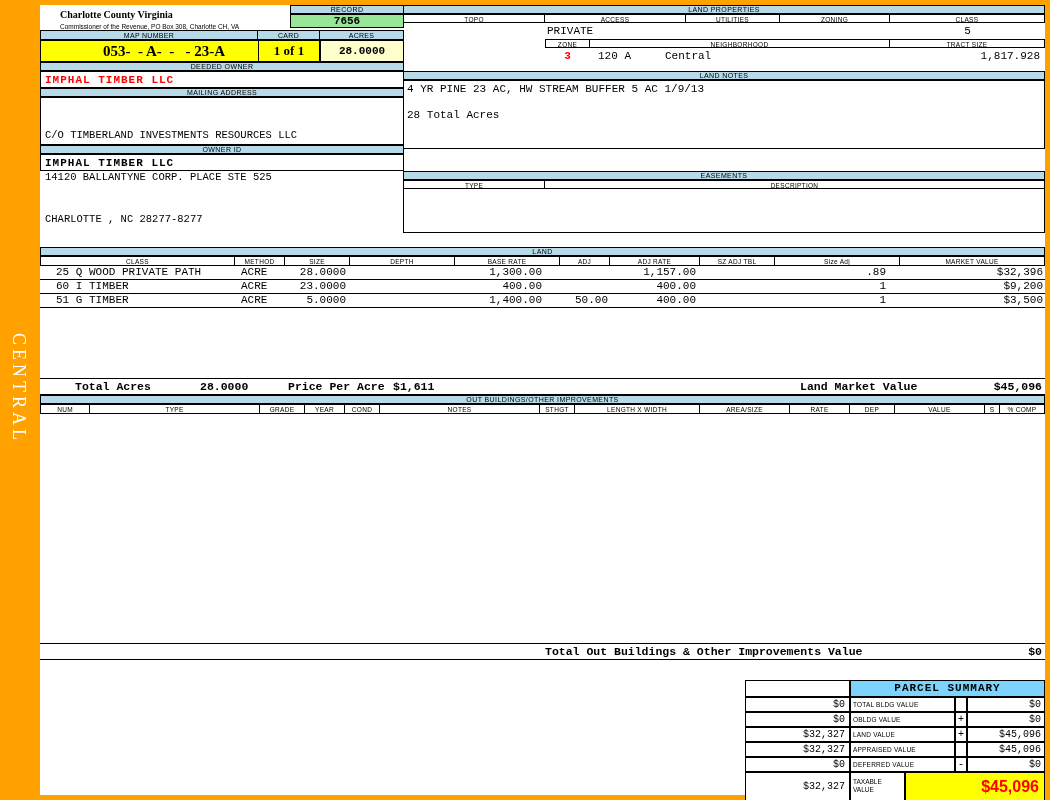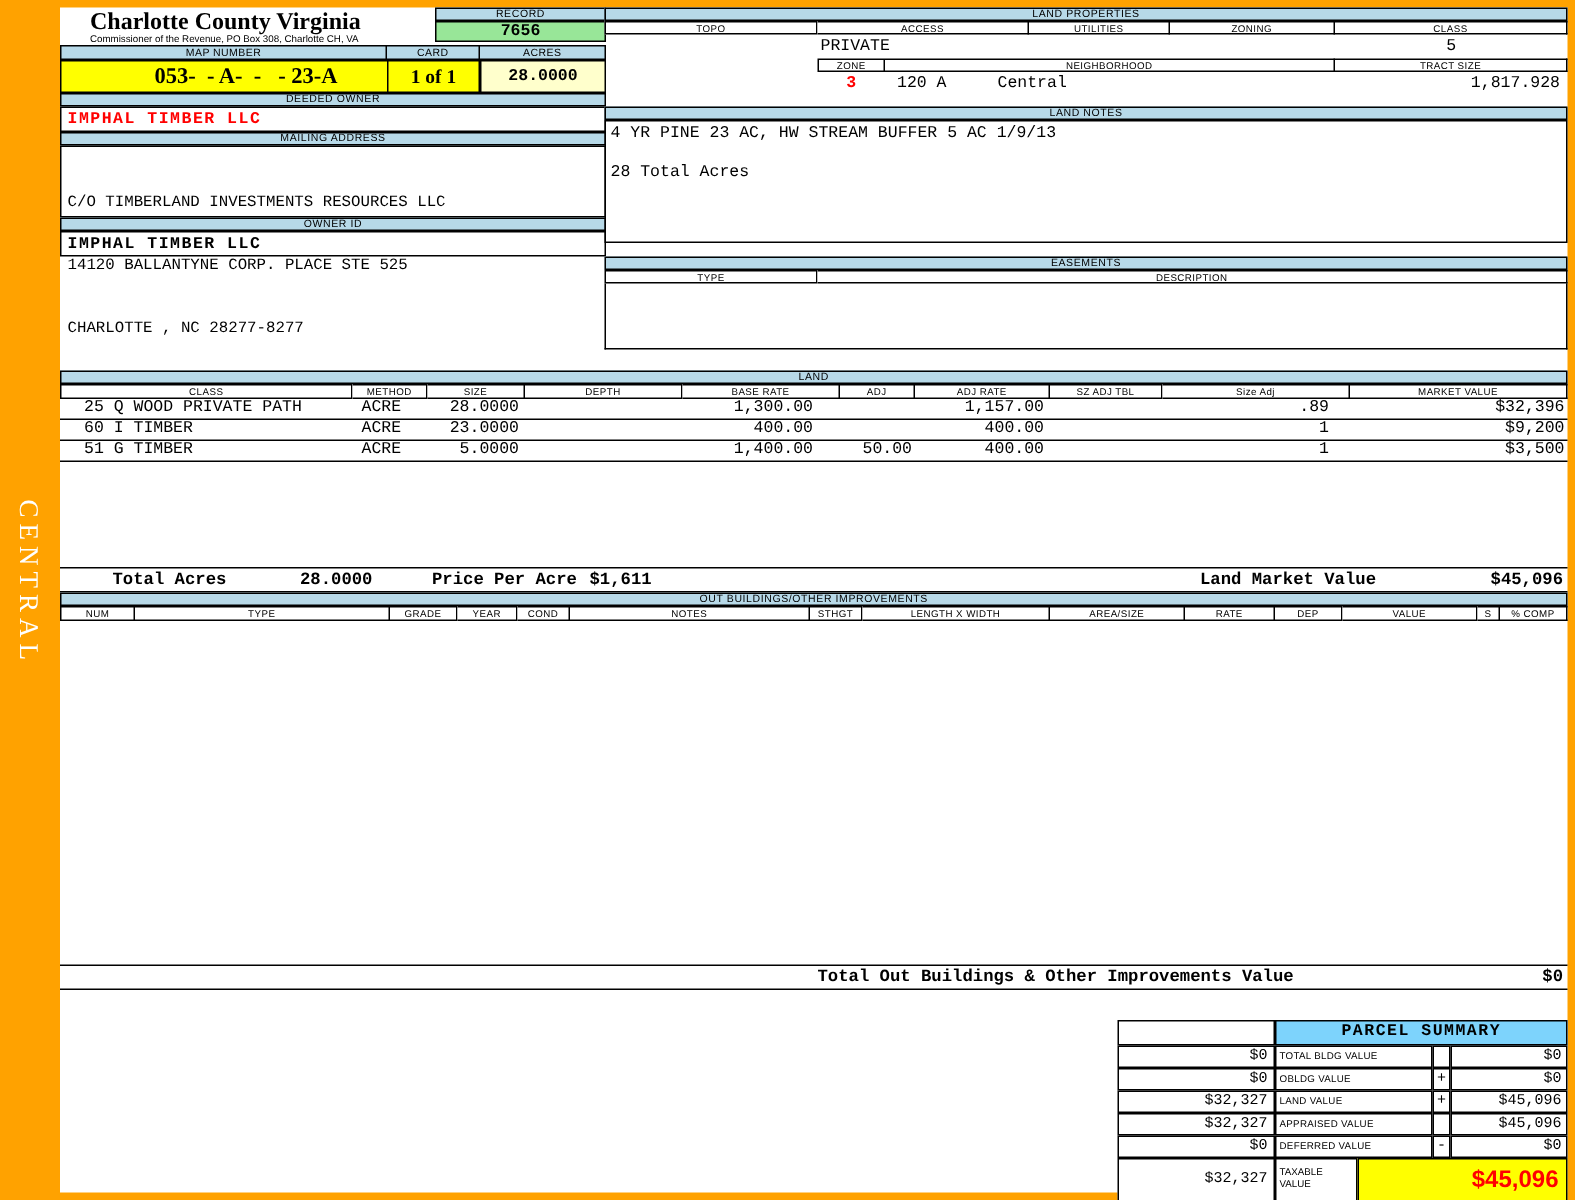--- a/index.html
+++ b/index.html
@@ -15,21 +15,21 @@
 
   .bluehdr { background:#B7D9E8; border:1px solid #000; font-size:7px; line-height:8px;
     text-align:center; letter-spacing:0.4px; overflow:hidden; }
 
   .grid { display:grid; }
   .grid > div { border:1px solid #000; border-left:none; overflow:hidden; }
   .grid > div:first-child { border-left:1px solid #000; }
   .bluecells > div { background:#B7D9E8; font-size:7px; line-height:9px; text-align:center; letter-spacing:0.3px; }
   .colhdr > div { background:#fff; font-size:6.5px; line-height:9px; text-align:center; letter-spacing:0.3px; }
 
-  .county-title { font-family:"Liberation Serif","DejaVu Serif",serif; font-weight:bold; font-size:16px; line-height:17px; padding-left:18px; white-space:nowrap; }
+  .county-title { font-family:"Liberation Serif","DejaVu Serif",serif; font-weight:bold; font-size:10px; line-height:17px; padding-left:18px; white-space:nowrap; }
   .county-sub { font-size:6.5px; line-height:8px; padding-left:18px; white-space:nowrap; }
 
   .record-val { background:#98E698; border:1px solid #000; font-weight:bold; font-size:11px; line-height:12px; text-align:center; }
 
   .val-yellow { background:#FFFF00; border:1px solid #000; font-family:"Liberation Serif","DejaVu Serif",serif; font-weight:bold; font-size:15px; line-height:20px; text-align:center; white-space:pre; }
   .val-cream { background:#FFFFCC; border:1px solid #000; font-weight:bold; font-size:11px; line-height:20px; text-align:center; }
 
   .owner-red { border:1px solid #000; color:#F00; font-weight:bold; font-size:11px; line-height:16px; padding-left:4px; letter-spacing:1px; }
   .owner-black { border:1px solid #000; font-weight:bold; font-size:11px; line-height:16px; padding-left:4px; letter-spacing:1px; }
   .addr-box { border:1px solid #000; font-size:10.5px; line-height:14px; padding:2px 0 0 4px; white-space:pre; }
@@ -130,21 +130,21 @@
       <div>ZONE</div>
       <div>NEIGHBORHOOD</div>
       <div>TRACT SIZE</div>
     </div>
     <div class="abs lp-val mono zone-red" style="left:505px;top:45px;width:45px;text-align:center;">3</div>
     <div class="abs lp-val mono" style="left:558px;top:45px;">120 A</div>
     <div class="abs lp-val mono" style="left:625px;top:45px;">Central</div>
     <div class="abs lp-val mono" style="left:850px;top:45px;width:150px;text-align:right;">1,817.928</div>
 
     <div class="abs bluehdr" style="left:363px;top:66px;width:642px;height:9px;">LAND NOTES</div>
-    <div class="abs notes-box" style="left:363px;top:75px;width:642px;height:82px;">
+    <div class="abs notes-box" style="left:363px;top:75px;width:642px;height:69px;">
       <div class="lp-val mono" style="position:absolute;left:3px;top:2px;">4 YR PINE 23 AC, HW STREAM BUFFER 5 AC 1/9/13</div>
       <div class="lp-val mono" style="position:absolute;left:3px;top:28px;">28 Total Acres</div>
     </div>
 
     <div class="abs bluehdr" style="left:363px;top:166px;width:642px;height:9px;">EASEMENTS</div>
     <div class="abs grid colhdr" style="left:363px;top:175px;width:642px;height:9px;grid-template-columns:142px 500px;">
       <div>TYPE</div>
       <div>DESCRIPTION</div>
     </div>
     <div class="abs ease-box" style="left:363px;top:184px;width:642px;height:44px;"></div>

